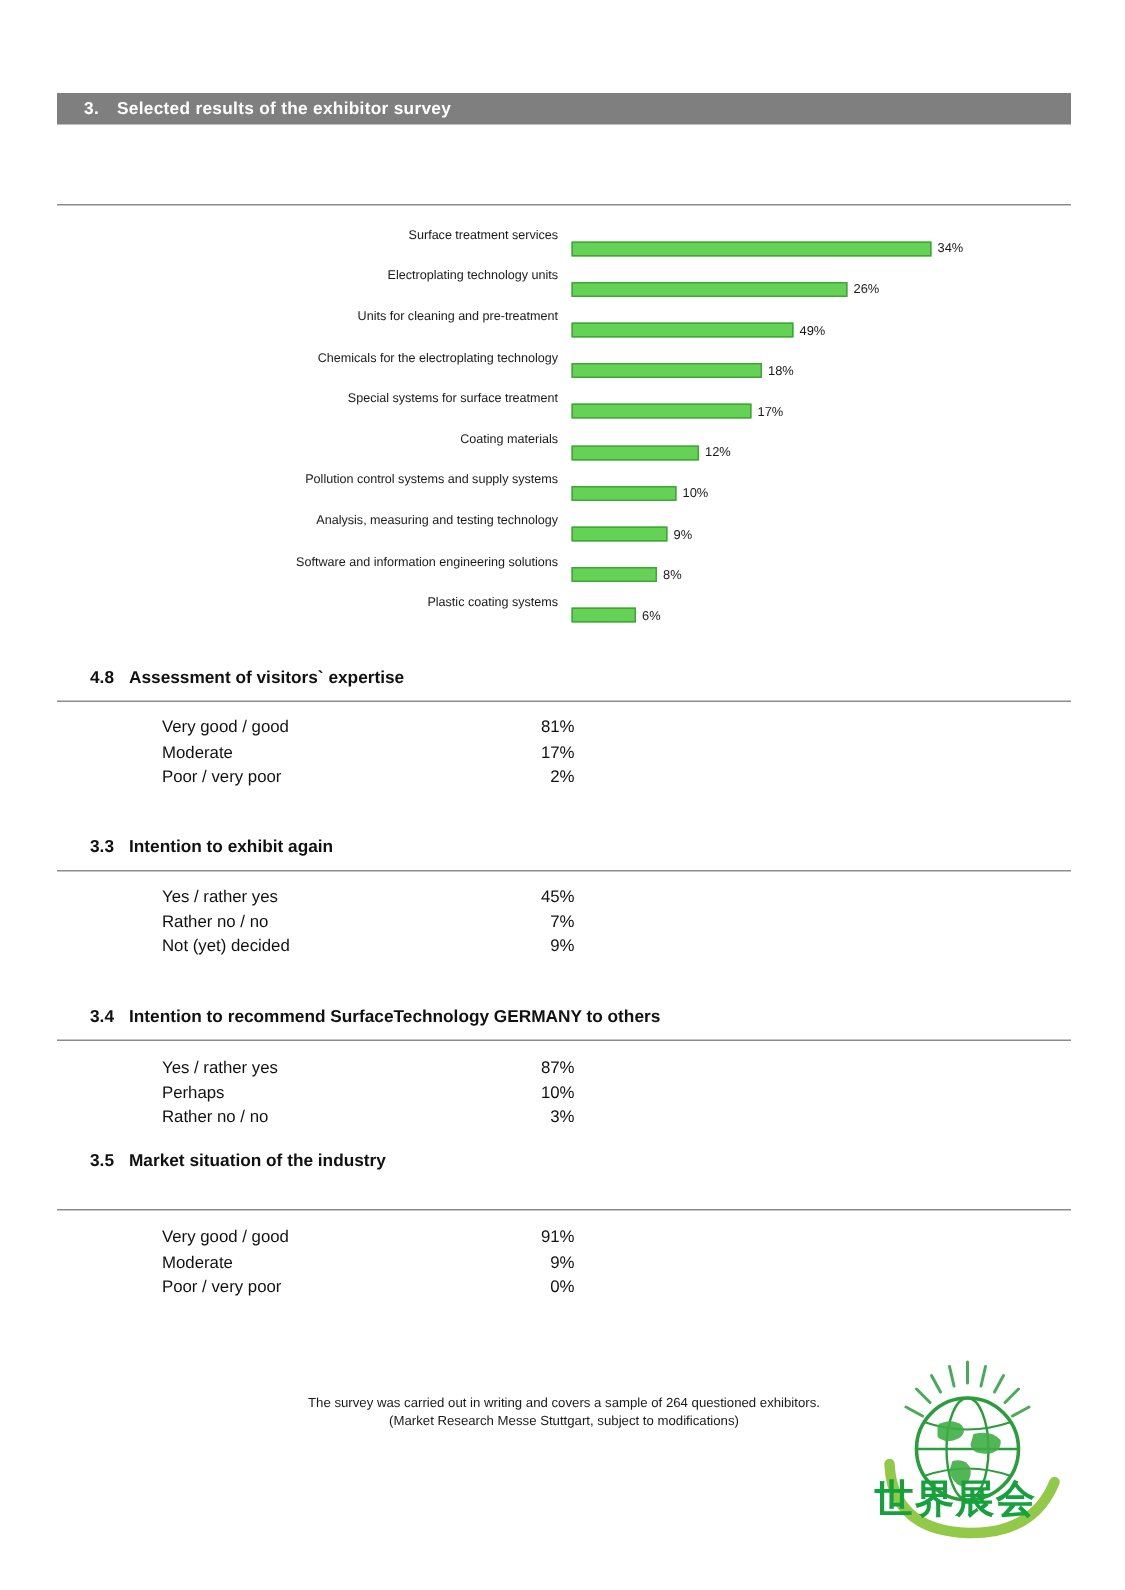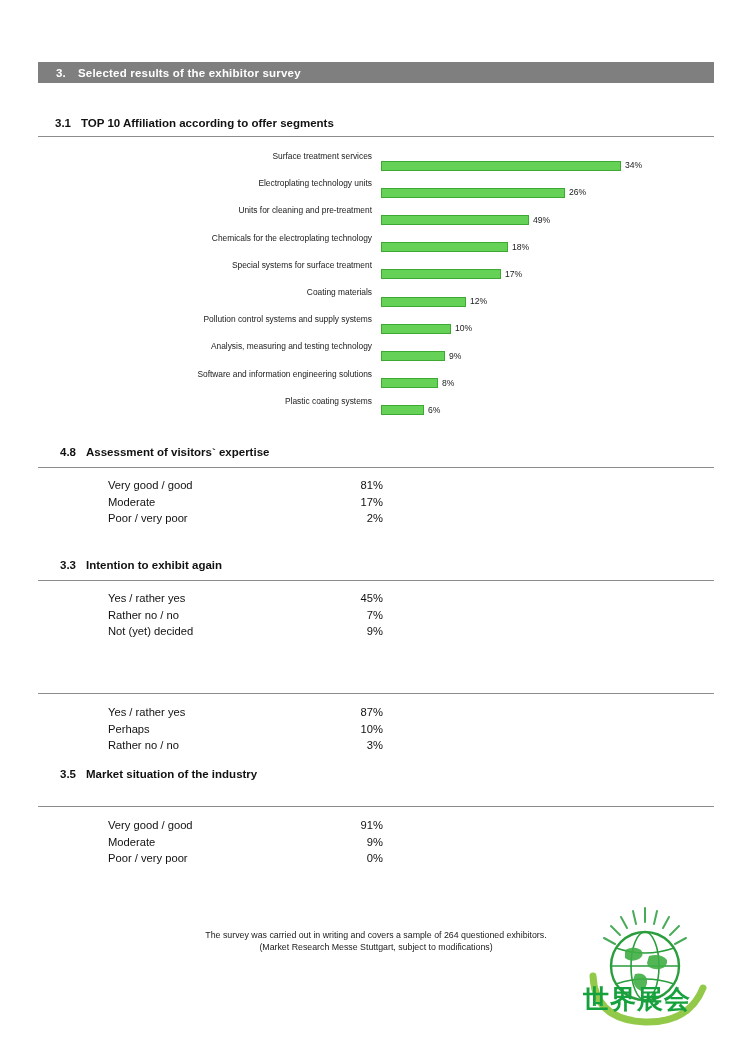--- a/index.html
+++ b/index.html
@@ -163,23 +163,20 @@
 </head>
 <body>
 
 <div class="page">
 
   <div class="section-bar">
     <span class="num">3.</span>
     <span>Selected results of the exhibitor survey</span>
   </div>
 
-  <div class="sub-head" style="left:55px; top:117px;">
-    <span class="snum">3.1</span><span>TOP 10 Affiliation according to offer segments</span>
-  </div>
   <div class="rule" style="top:136px;"></div>
 
   <div class="chart">
 
     <div class="chart-row">
       <div class="chart-label">Surface treatment services</div>
       <div class="bar-wrap">
         <div class="bar" style="width:240px;"></div>
         <div class="bar-val">34%</div>
       </div>
@@ -290,20 +287,23 @@
     <div class="res-row">
       <div class="res-key">Rather no / no</div>
       <div class="res-val">7%</div>
     </div>
     <div class="res-row">
       <div class="res-key">Not (yet) decided</div>
       <div class="res-val">9%</div>
     </div>
   </div>
 
+  <div class="sub-head" style="left:60px; top:672px;">
+    <span class="snum">3.4</span><span>Intention to recommend SurfaceTechnology GERMANY to others</span>
+  </div>
   <div class="rule" style="top:693px;"></div>
   <div class="res-table" style="left:84px; top:704px;">
     <div class="res-row">
       <div class="res-key">Yes / rather yes</div>
       <div class="res-val">87%</div>
     </div>
     <div class="res-row">
       <div class="res-key">Perhaps</div>
       <div class="res-val">10%</div>
     </div>

